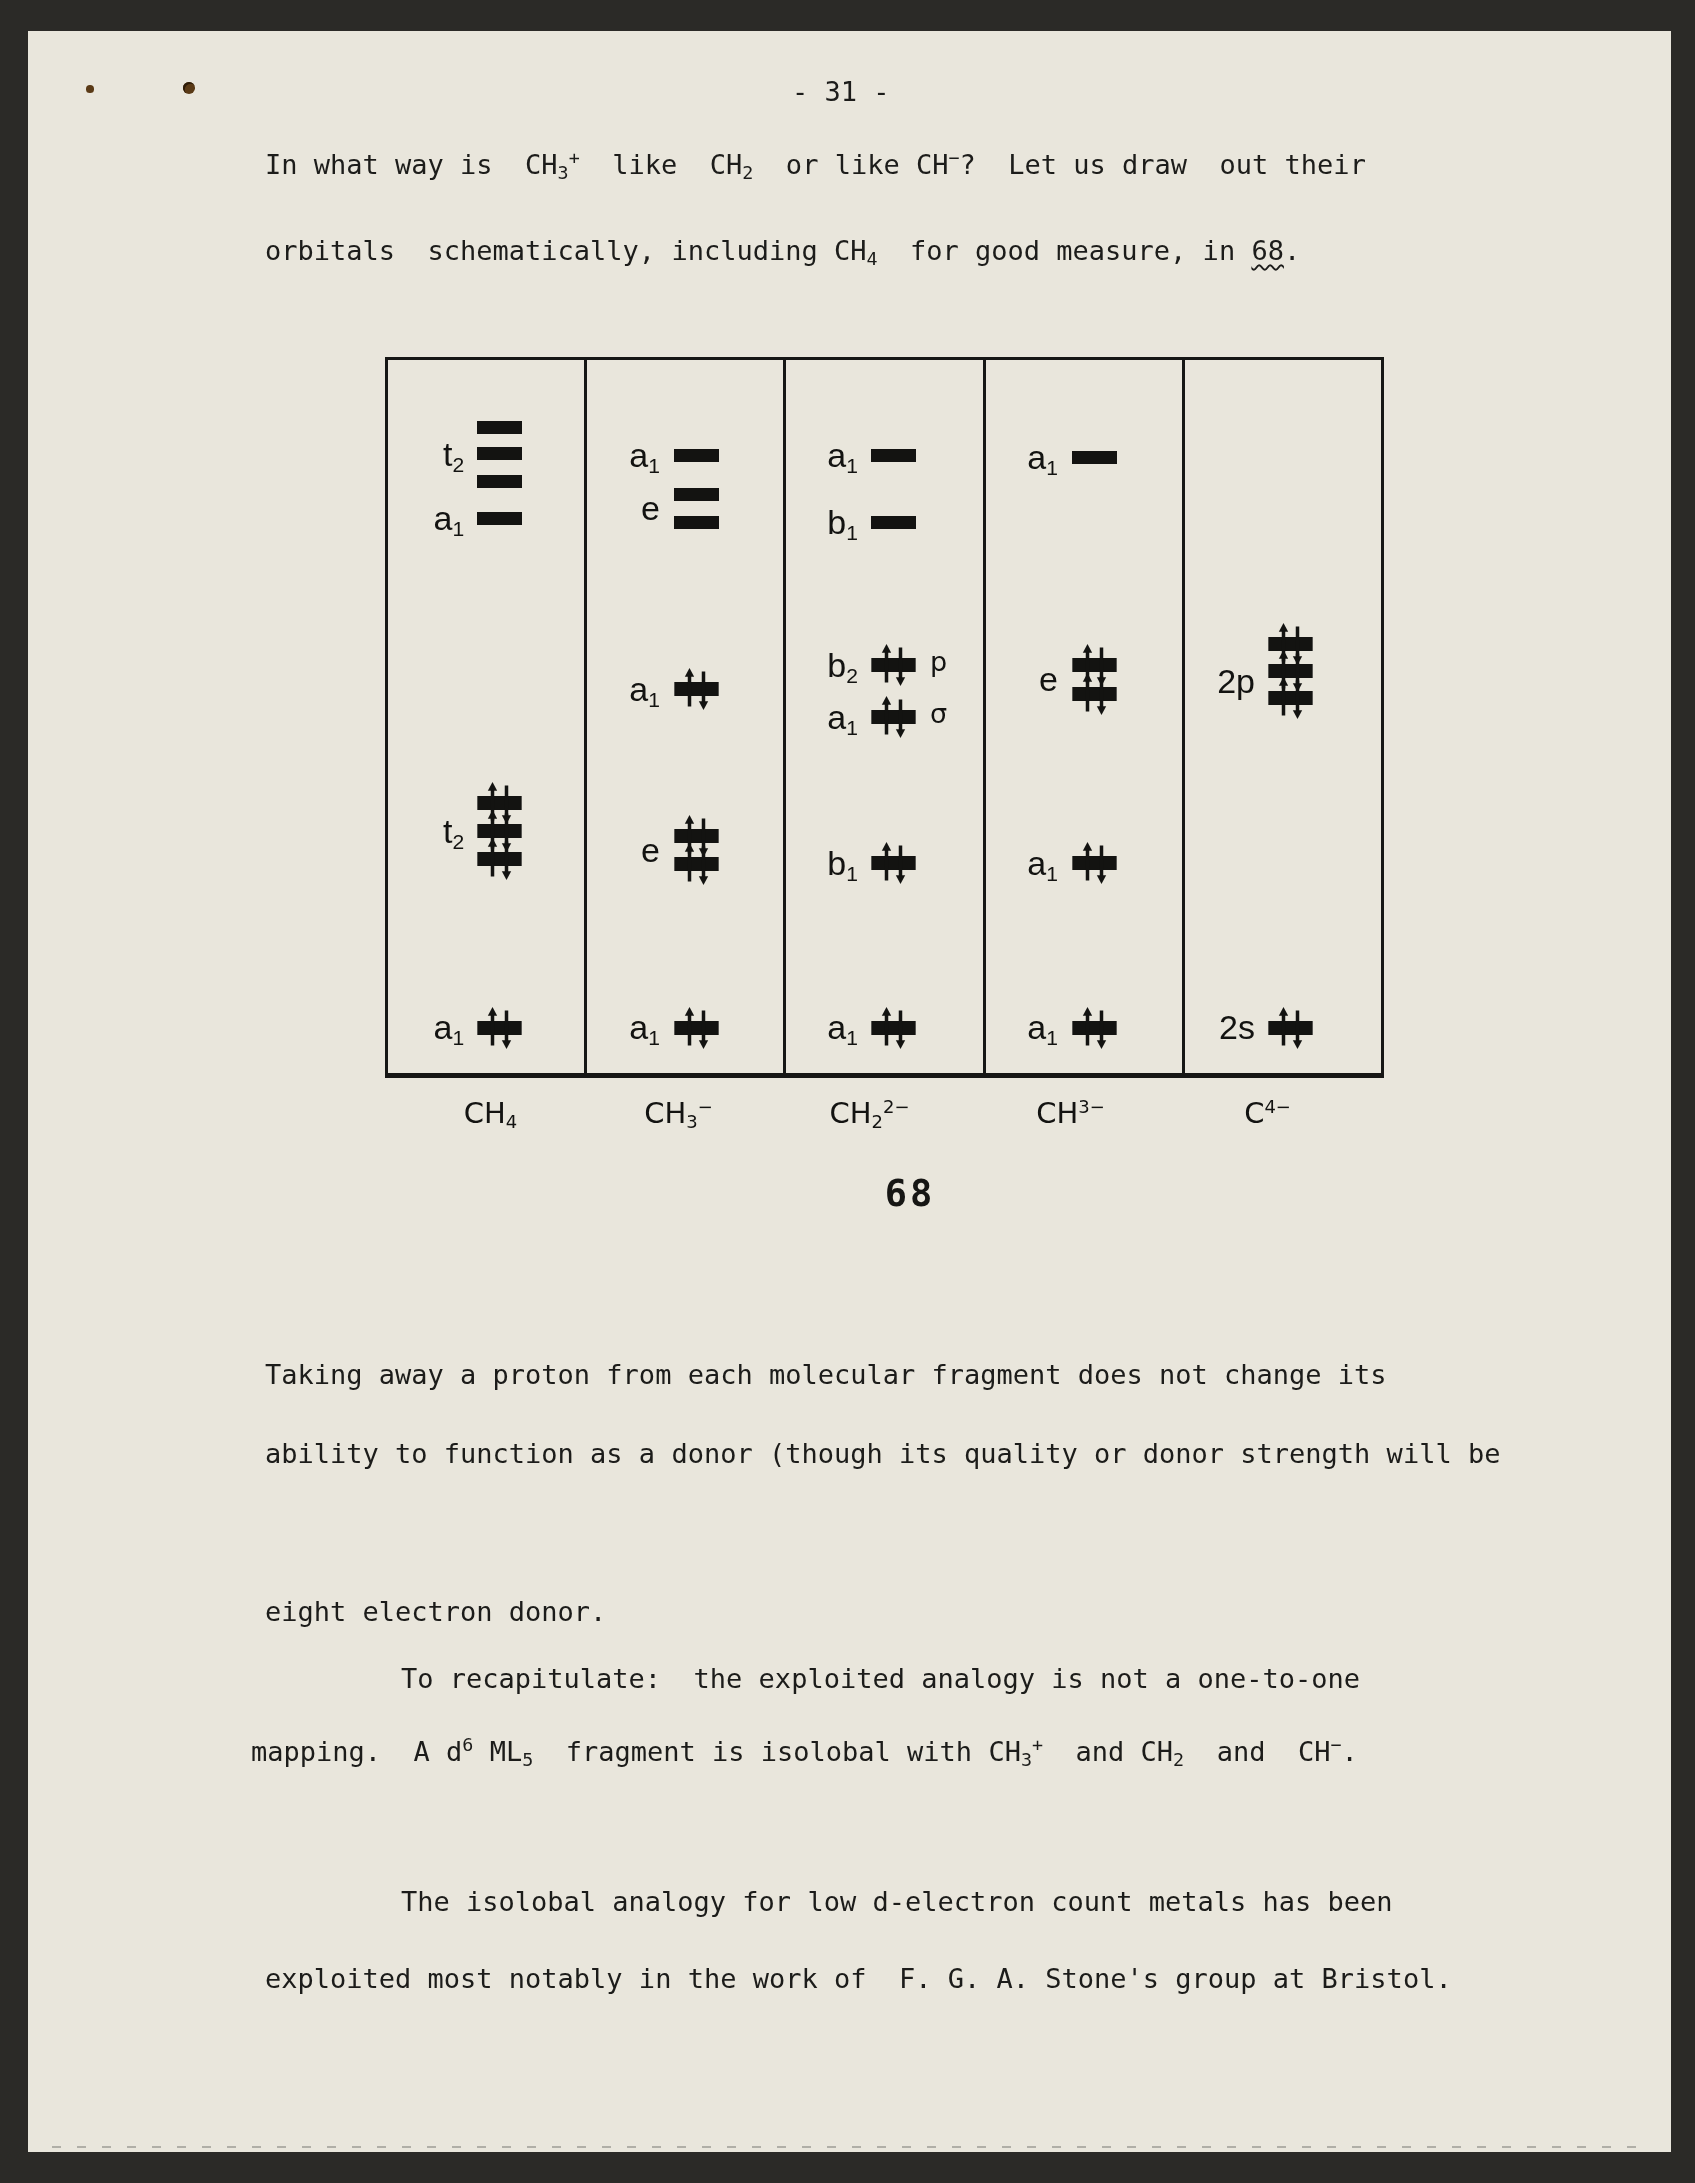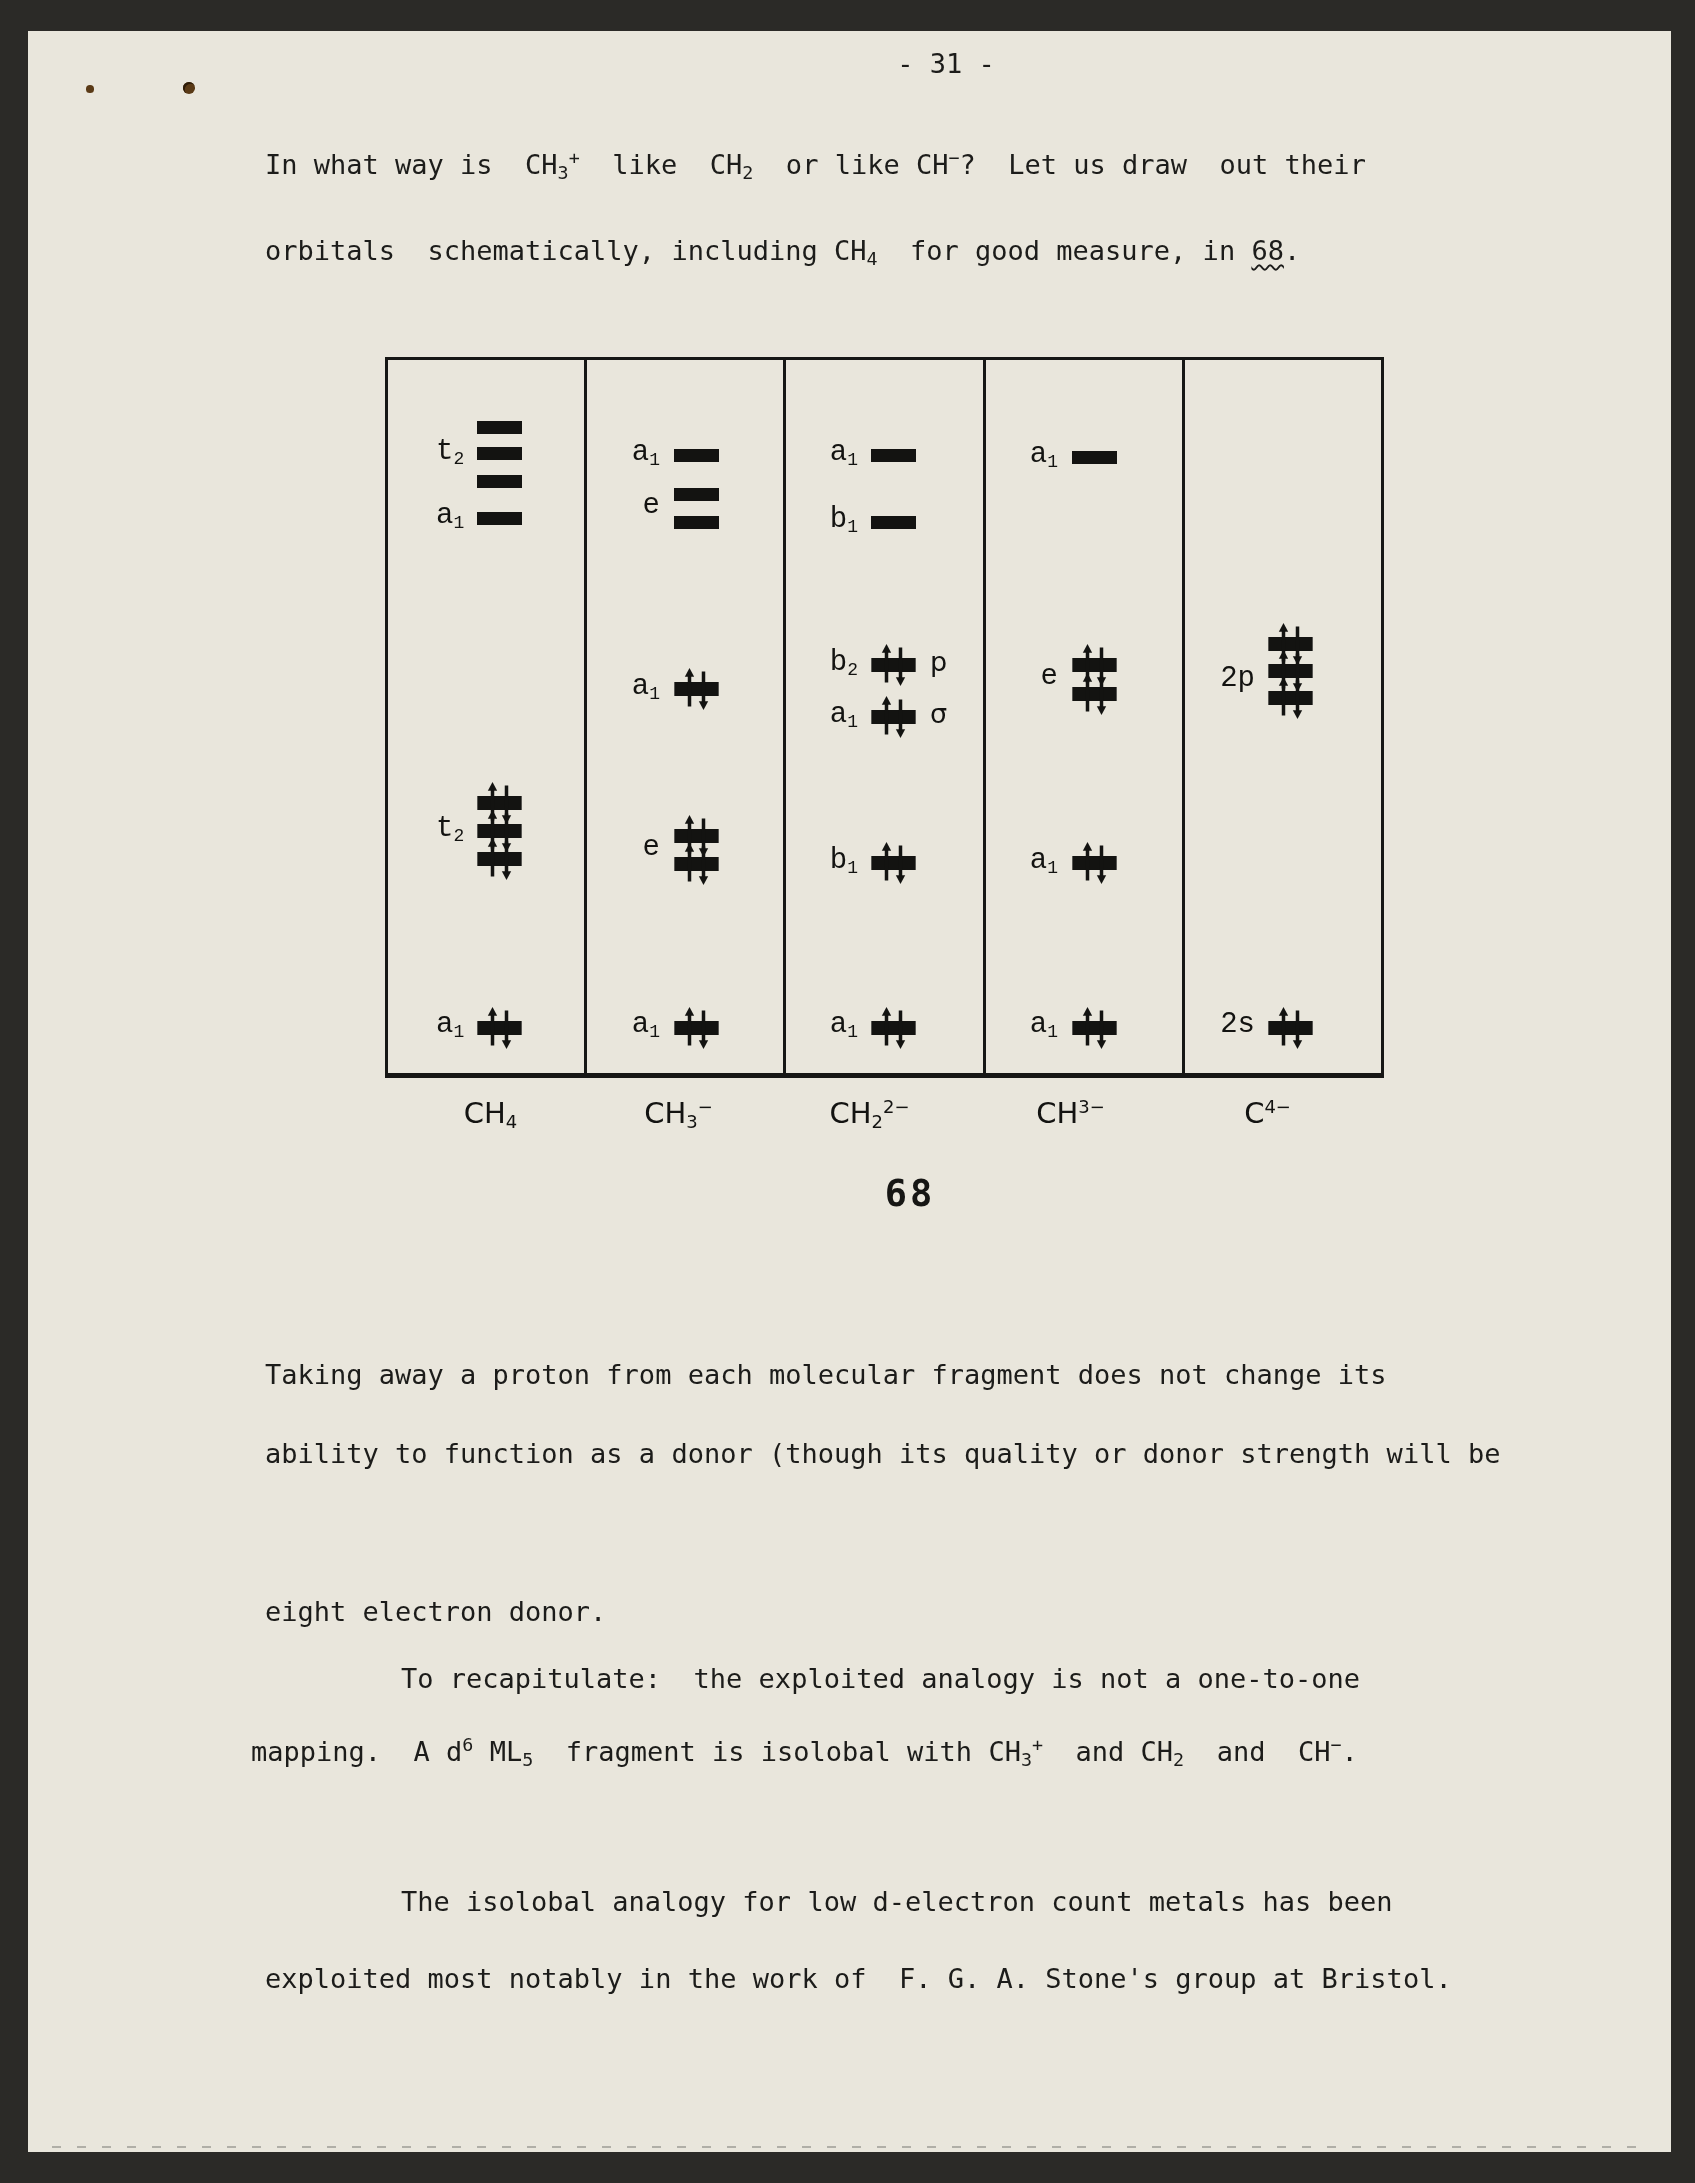--- a/index.html
+++ b/index.html
@@ -16,34 +16,34 @@
   .speck{position:absolute;border-radius:50%;background:#5a3a16;}
   .speck.s1{left:58px;top:54px;width:7.7px;height:7.7px;}
   .speck.s2{left:155px;top:51px;width:12.4px;height:11.8px;box-shadow:inset 1.8px 1.8px 0 #2e1c08;}
   .tline{
     position:absolute;
     font-family:"DejaVu Sans Mono", monospace;
     font-size:27px;color:#1c1c1a;white-space:pre;
   }
   .tline sup{font-size:68%;vertical-align:baseline;position:relative;top:-0.55em;}
   .tline sub{font-size:68%;vertical-align:baseline;position:relative;top:0.28em;}
-  .center400{left:800px;width:236px;text-align:center;}
+  .center400{left:764px;width:236px;text-align:left;margin-top:28px;}
   .ul{text-decoration:underline;text-decoration-thickness:1.8px;text-underline-offset:5.3px;}
   .ref{text-decoration:underline wavy;text-decoration-thickness:1.8px;text-underline-offset:4.1px;}
   .figure{
     position:absolute;left:357px;top:326px;width:999px;height:721px;
     border:3.5px solid #171715;border-bottom-width:5.3px;box-sizing:border-box;
   }
   .vdiv{position:absolute;top:0;width:2.9px;height:100%;background:#171715;}
   .ebar{position:absolute;width:45px;height:13px;background:#131311;}
   .occ{position:absolute;width:45px;height:42px;}
   .lvl-label{
     position:absolute;width:88px;text-align:right;
-    font-family:Liberation Mono, monospace;
-    font-size:29px;color:#131311;white-space:nowrap;
+    font-family:Liberation Sans, sans-serif;
+    font-size:34px;color:#131311;white-space:nowrap;
   }
   .lvl-label sub{font-size:62%;position:relative;top:0.28em;vertical-align:baseline;}
   .lvl-note{
     position:absolute;font-family:"DejaVu Sans","Liberation Sans",sans-serif;
     font-size:27px;color:#131311;
   }
   .mol{
     position:absolute;top:1065px;width:141px;text-align:center;
     font-family:"DejaVu Sans","Liberation Sans",sans-serif;
     font-size:29px;color:#131311;white-space:nowrap;

